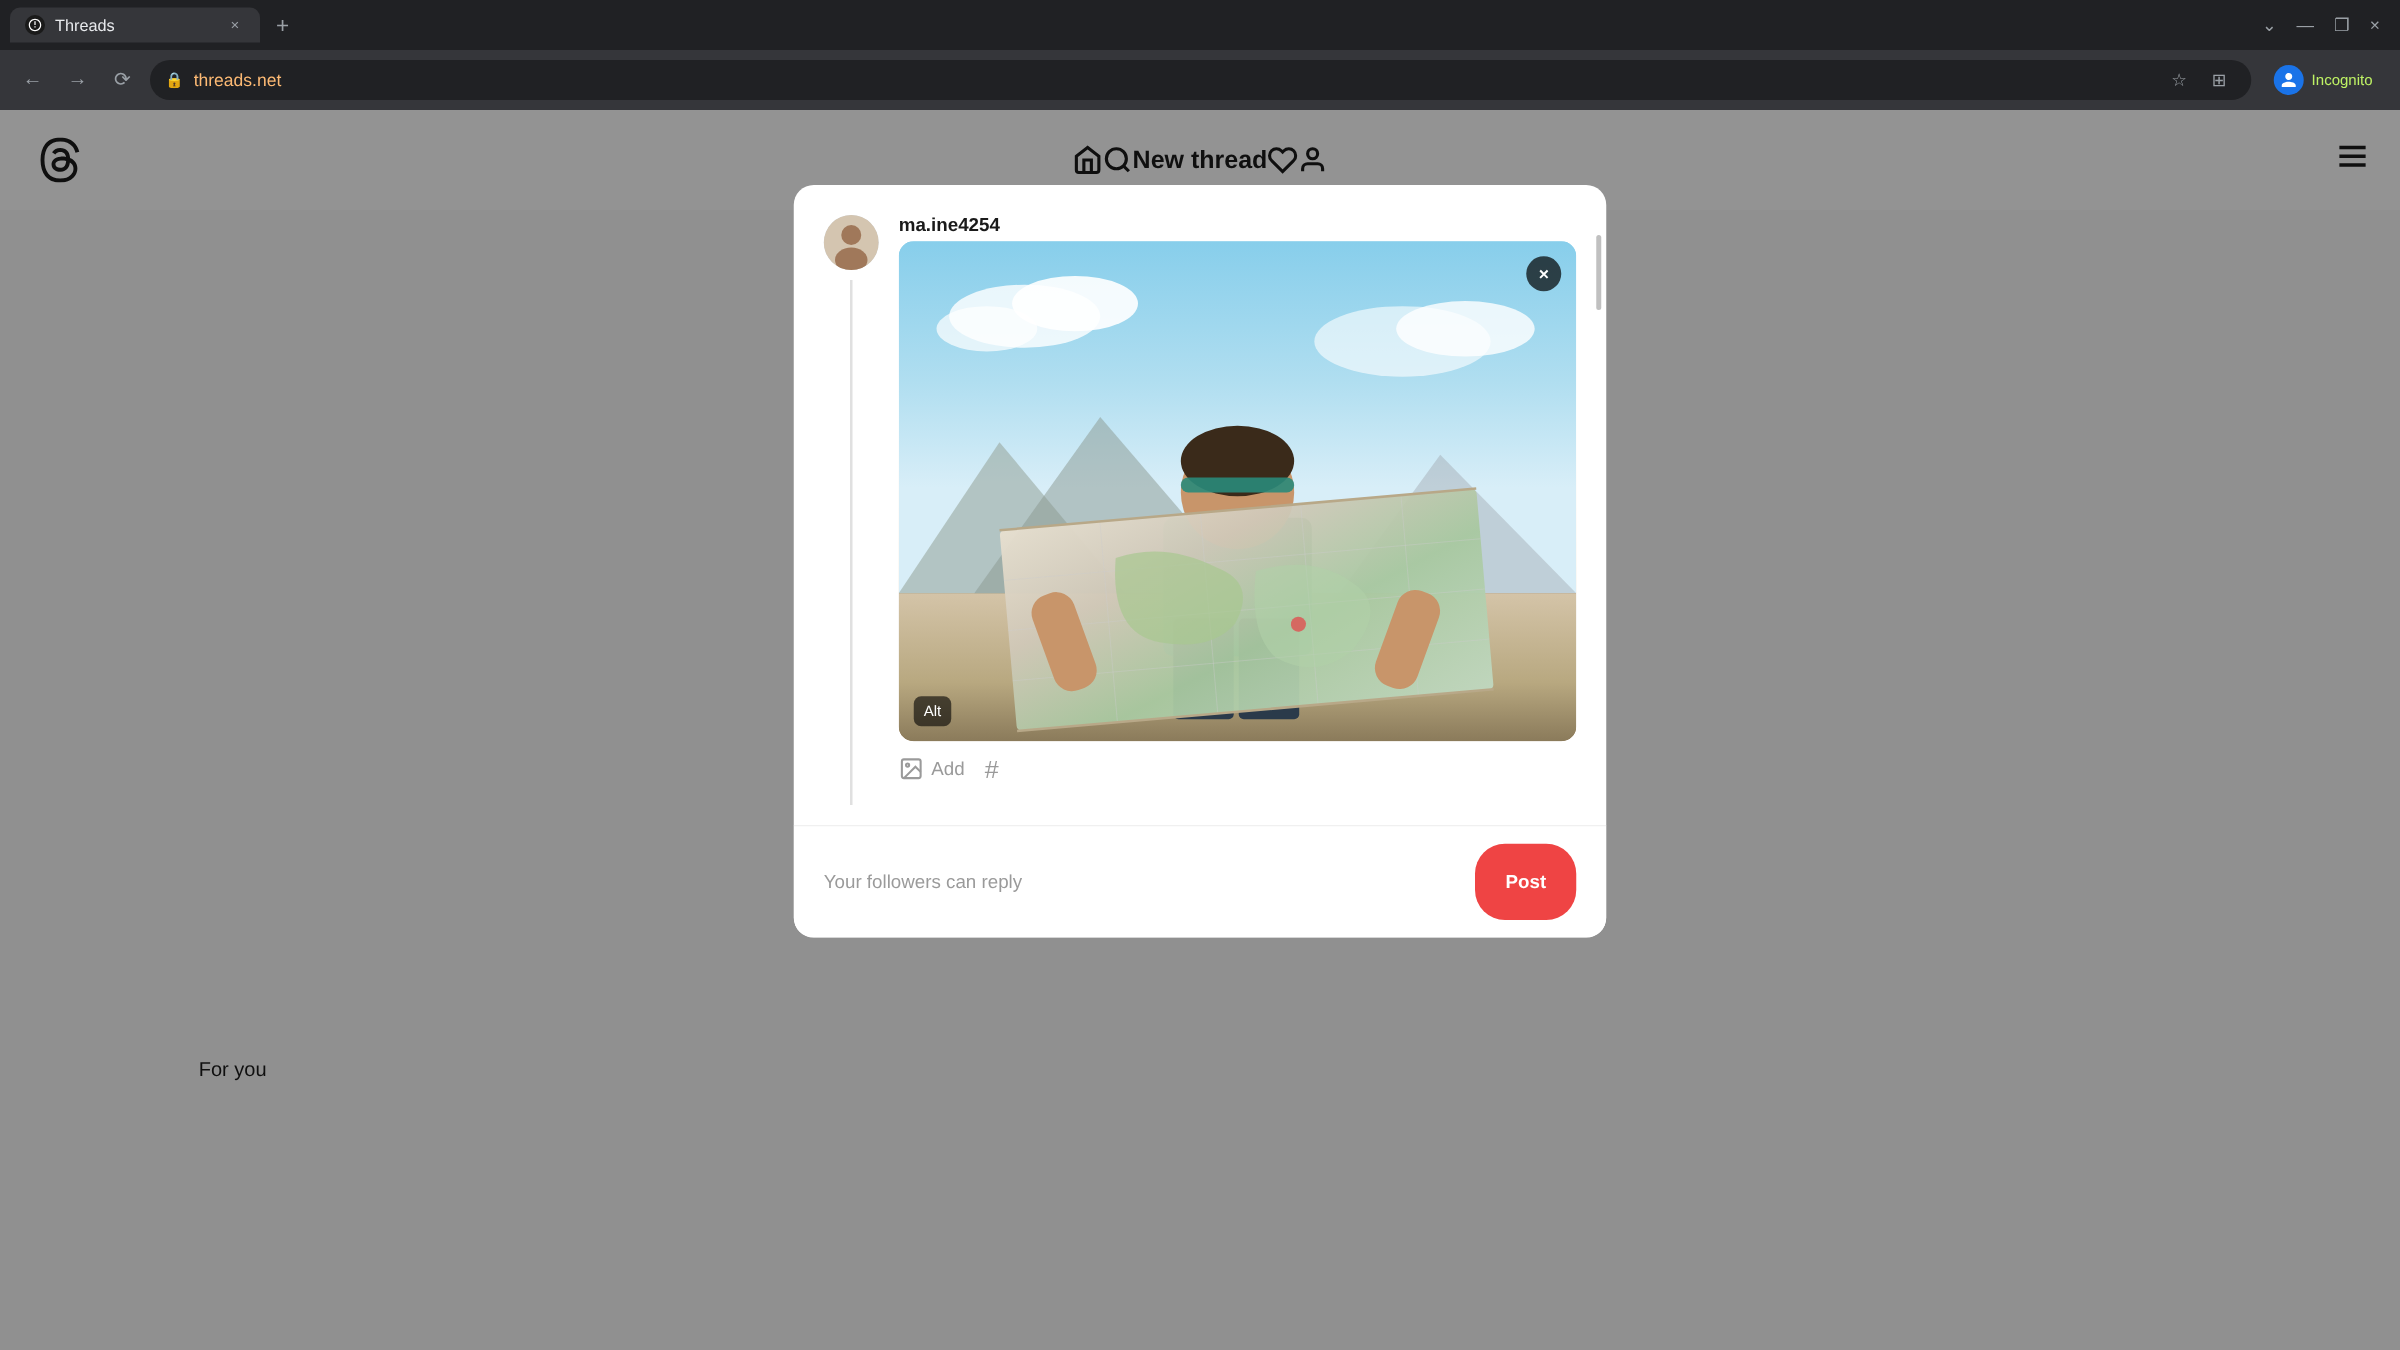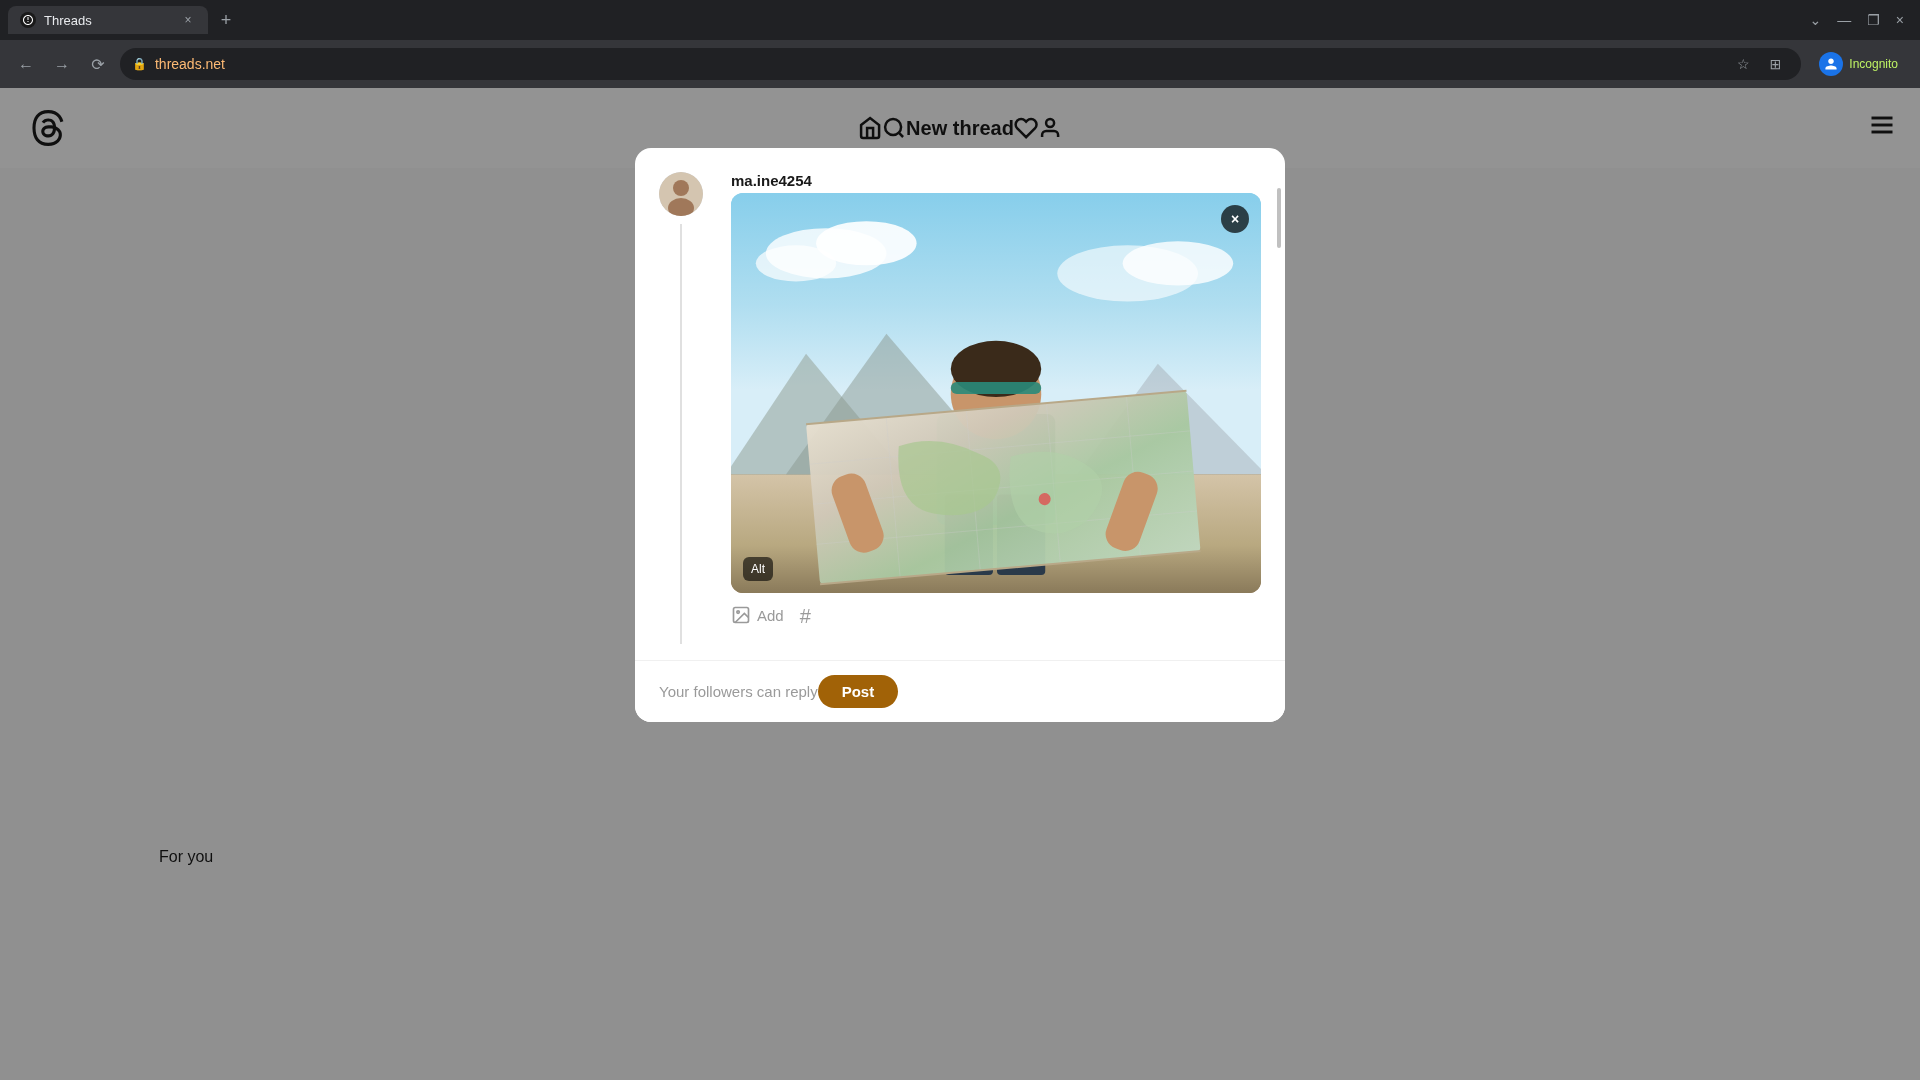--- a/index.html
+++ b/index.html
@@ -297,21 +297,21 @@
       background: #ccc;
       border-radius: 3px;
     }
 
     .modal-body {
       padding: 24px 24px 16px 24px;
     }
 
     .thread-composer {
       display: flex;
-      gap: 28px;
+      gap: 16px;
     }
 
     .avatar {
       width: 44px;
       height: 44px;
       border-radius: 50%;
       background: #d0d0d0;
       flex-shrink: 0;
       display: flex;
       align-items: center;
@@ -432,37 +432,38 @@
     }
 
     .action-label {
       font-size: 15px;
       color: #9a9a9a;
     }
 
     .modal-footer {
       display: flex;
       align-items: center;
+      justify-content: space-between;
       padding: 14px 24px;
       border-top: 1px solid #f0f0f0;
       background: white;
     }
 
     .followers-text {
       font-size: 15px;
       color: #9a9a9a;
       cursor: pointer;
     }
 
     .post-btn {
-      background: #a16207;
+      background: #ef4444;
       color: white;
       border: none;
       border-radius: 24px;
-      padding: 8px 24px;
+      padding: 22px 24px;
       font-size: 15px;
       font-weight: 600;
       cursor: pointer;
     }
 
     
     .modal-scrollbar {
       position: absolute;
       right: 4px;
       top: 40px;

